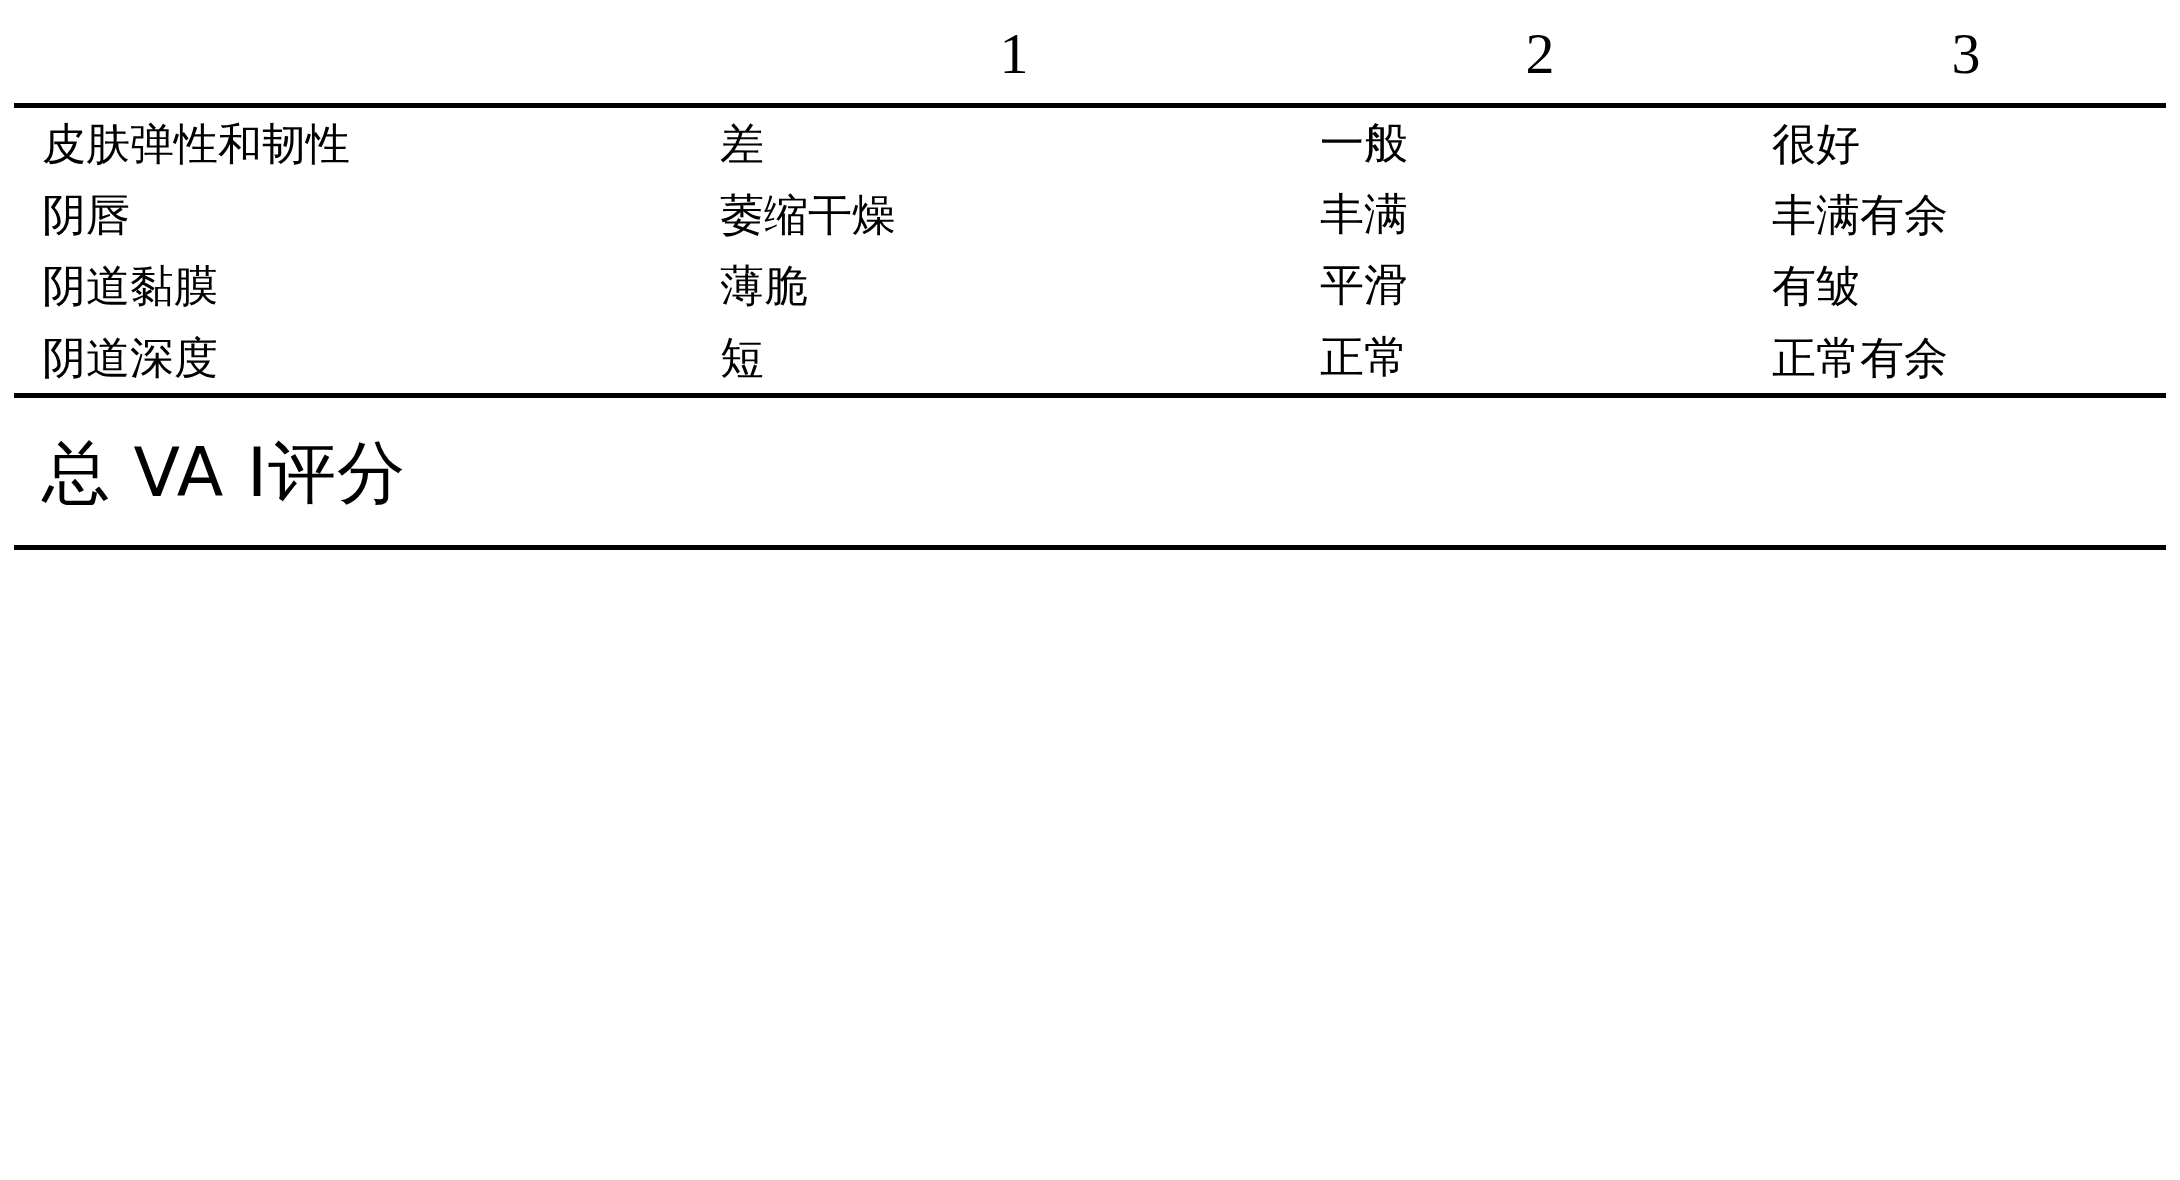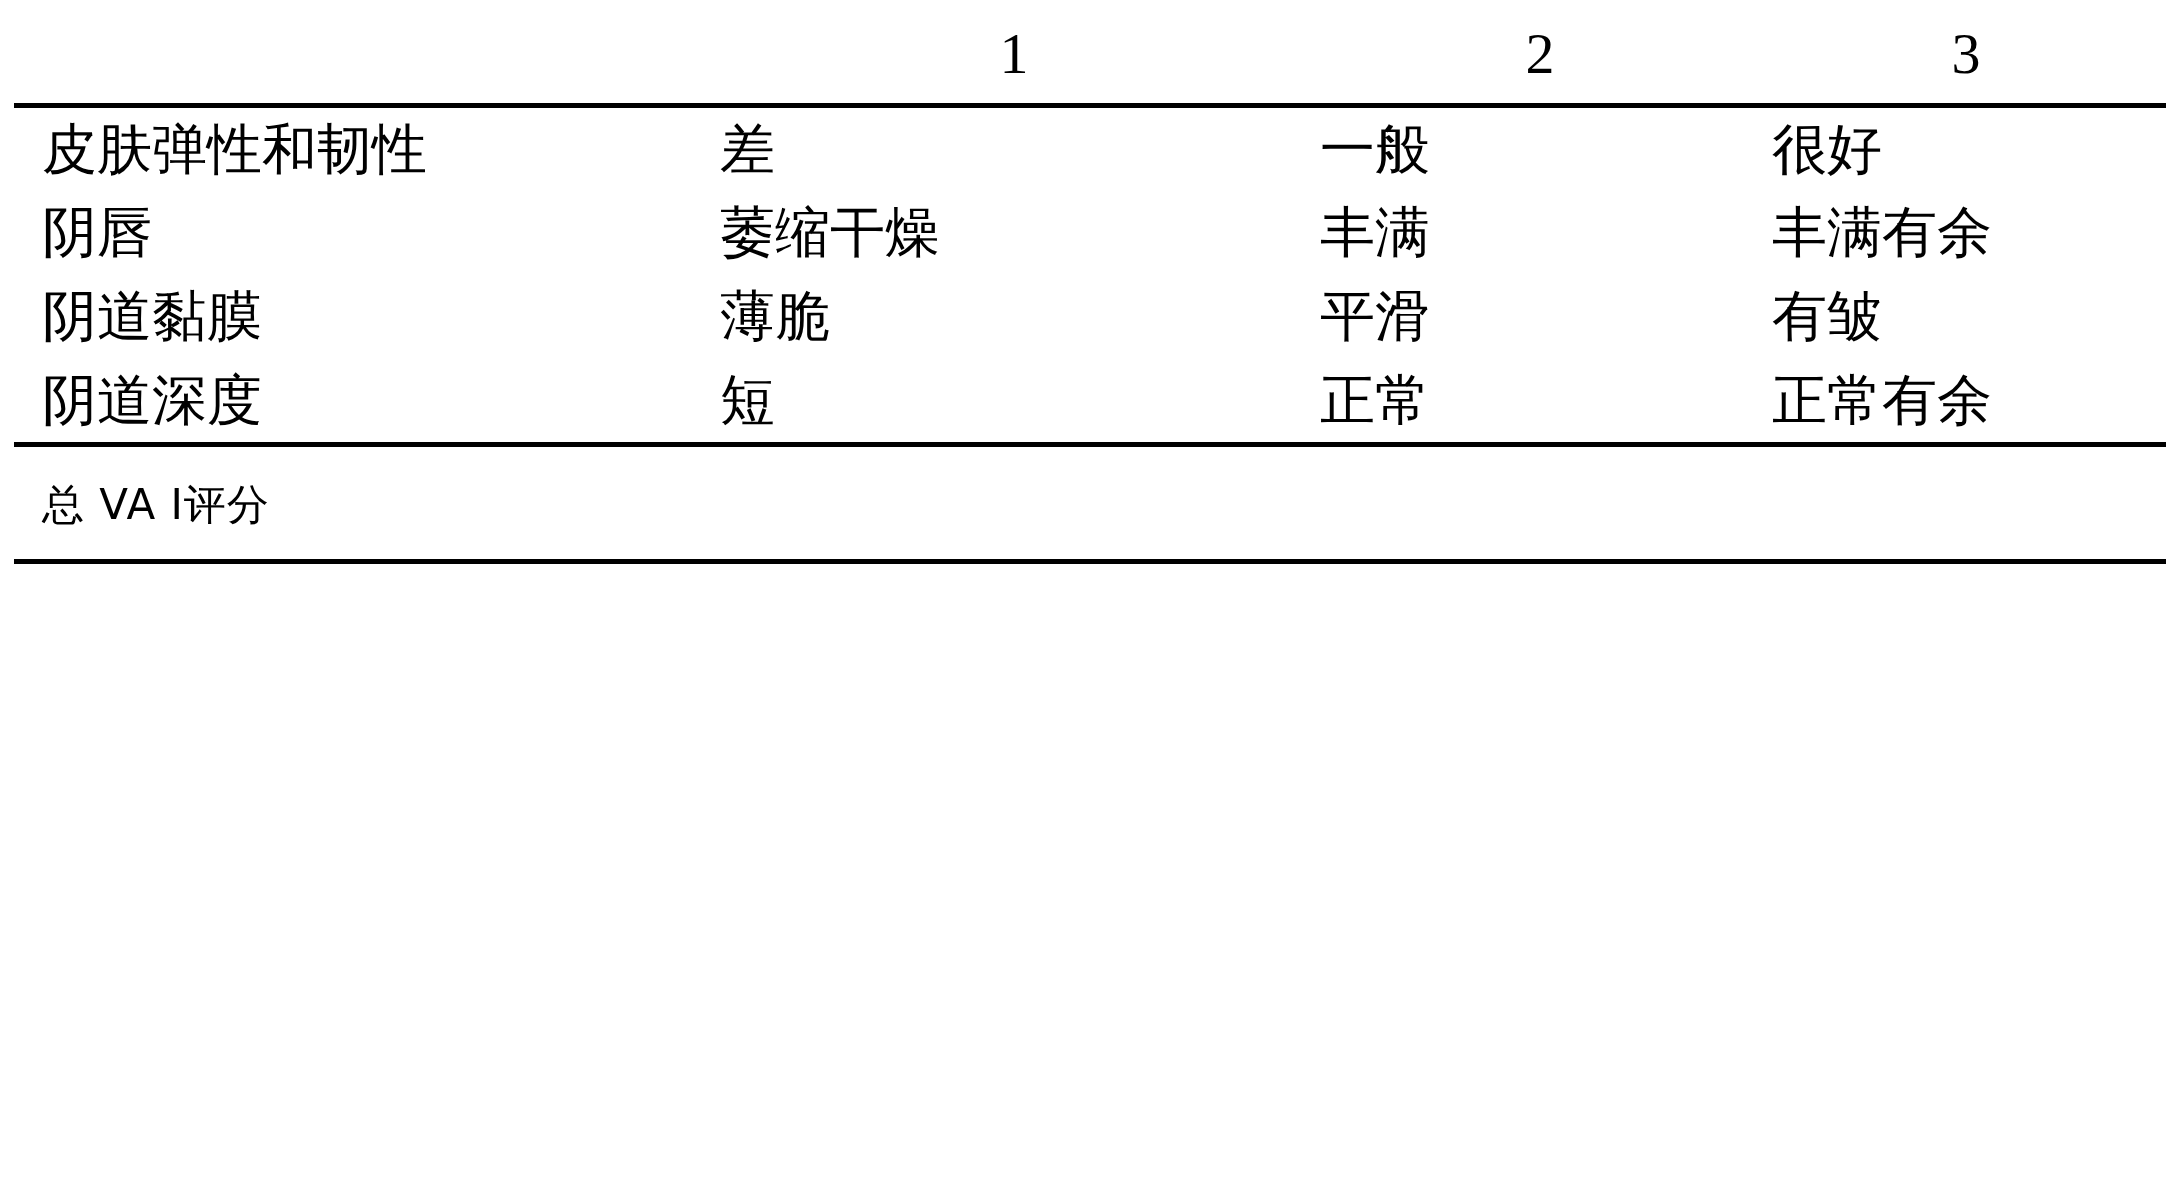--- a/index.html
+++ b/index.html
@@ -59,43 +59,44 @@
     font-size: 58px;
     font-family: "Liberation Serif", "DejaVu Serif", serif;
     text-align: center;
     padding: 6px 0 18px 0;
     vertical-align: bottom;
     line-height: 1.05;
   }
   .head-row td.blank { text-align: left; }
 
   .body-row td {
-    font-size: 55px;
+    font-size: 44px;
     font-family: "DejaVu Sans", "Liberation Sans", sans-serif;
     padding: 11px 0 11px 0;
     vertical-align: middle;
     line-height: 1.12;
     white-space: nowrap;
   }
   .body-row td.item {
     padding-left: 28px;
   }
   .body-row td.val {
     padding-left: 6px;
   }
   .body-row td.val2 {
     padding-left: 6px;
+    font-family: Liberation Serif, serif;
   }
   .body-row td.val3 {
     padding-left: 6px;
     margin-top: 40px;
   }
 
   .total-block {
-    font-size: 42px;
+    font-size: 68px;
     font-family: "DejaVu Sans", "Liberation Sans", sans-serif;
     padding: 30px 0 26px 28px;
     white-space: nowrap;
     letter-spacing: 1px;
   }
 
   .spacer-top { height: 18px; }
 </style>
 </head>
 <body>

